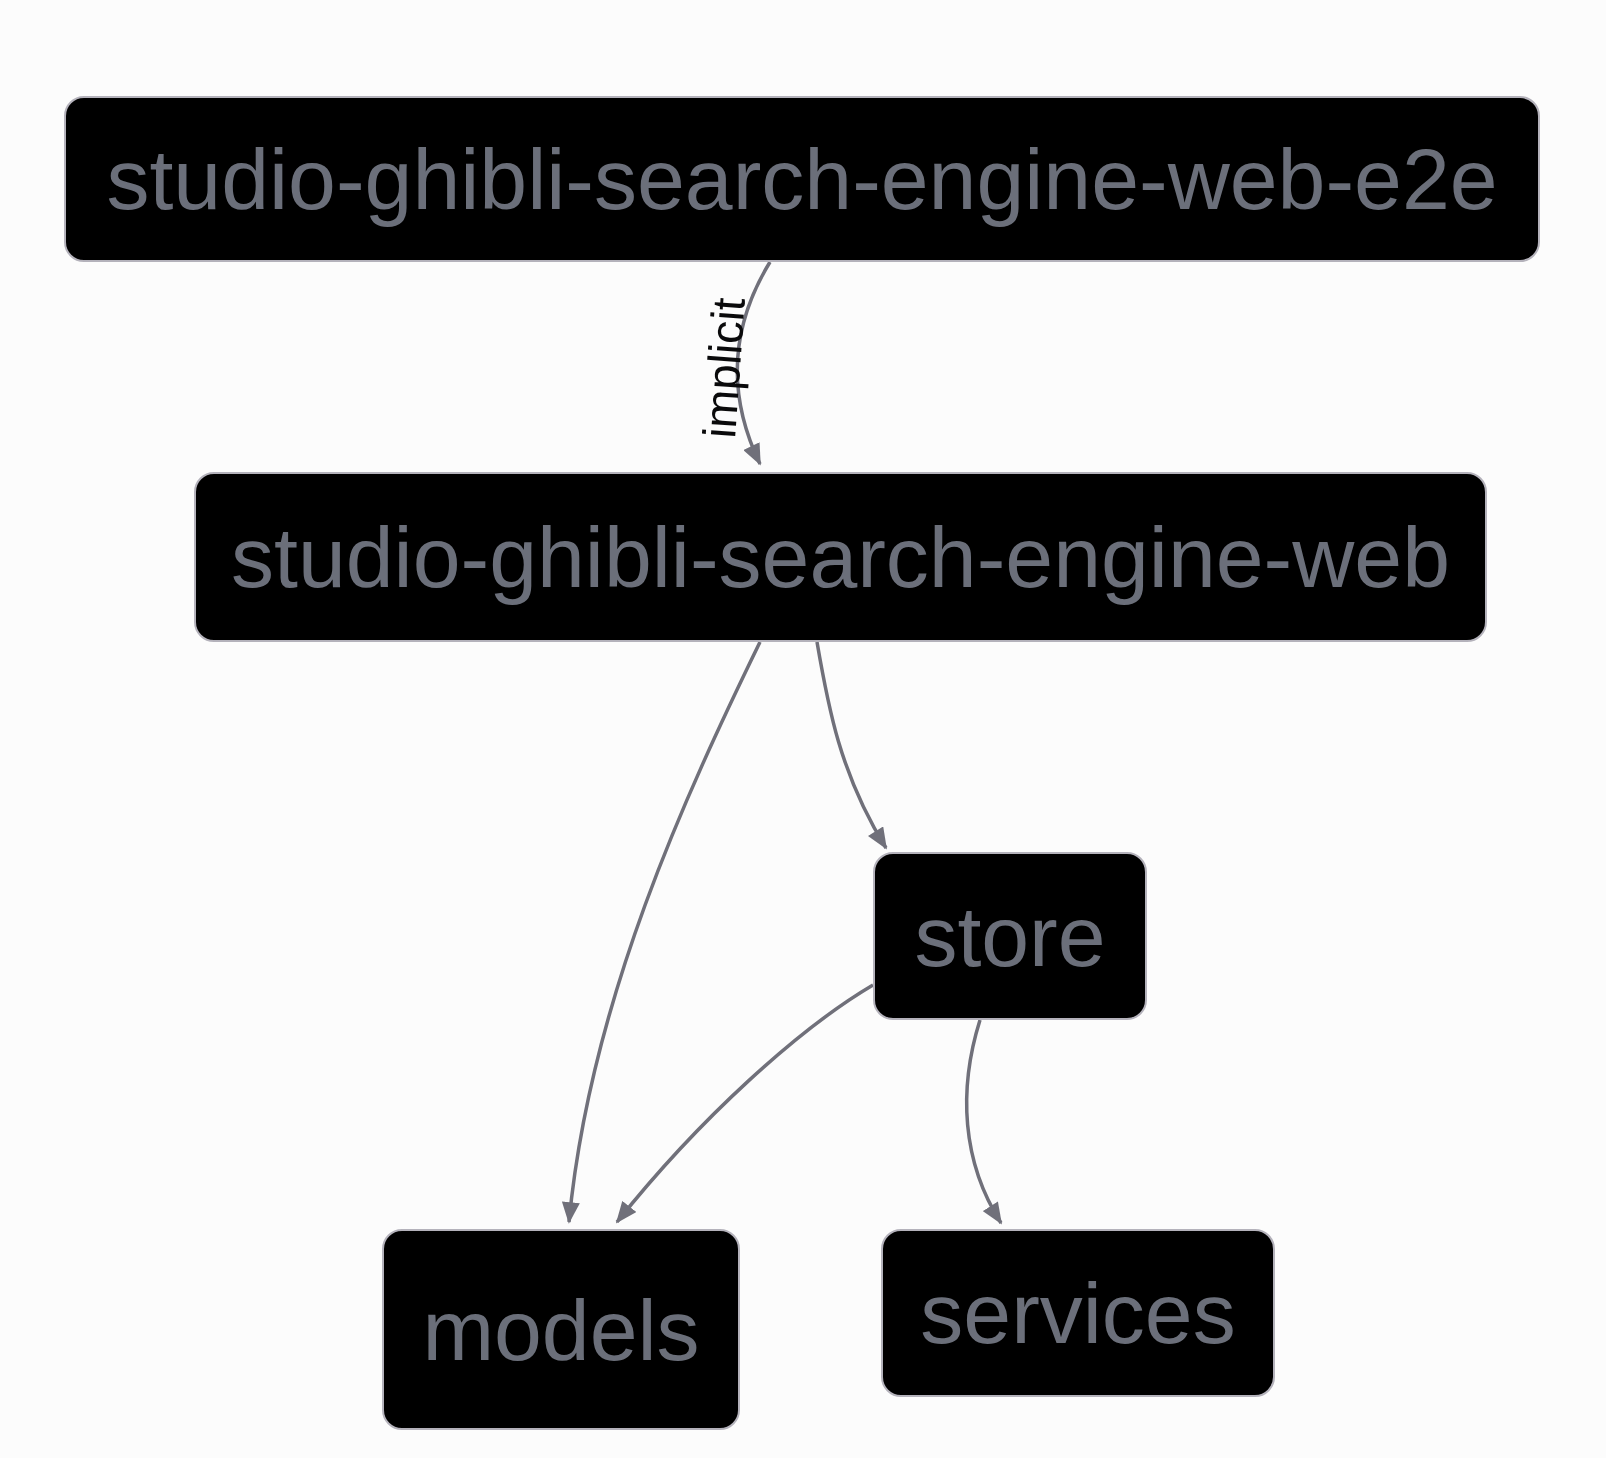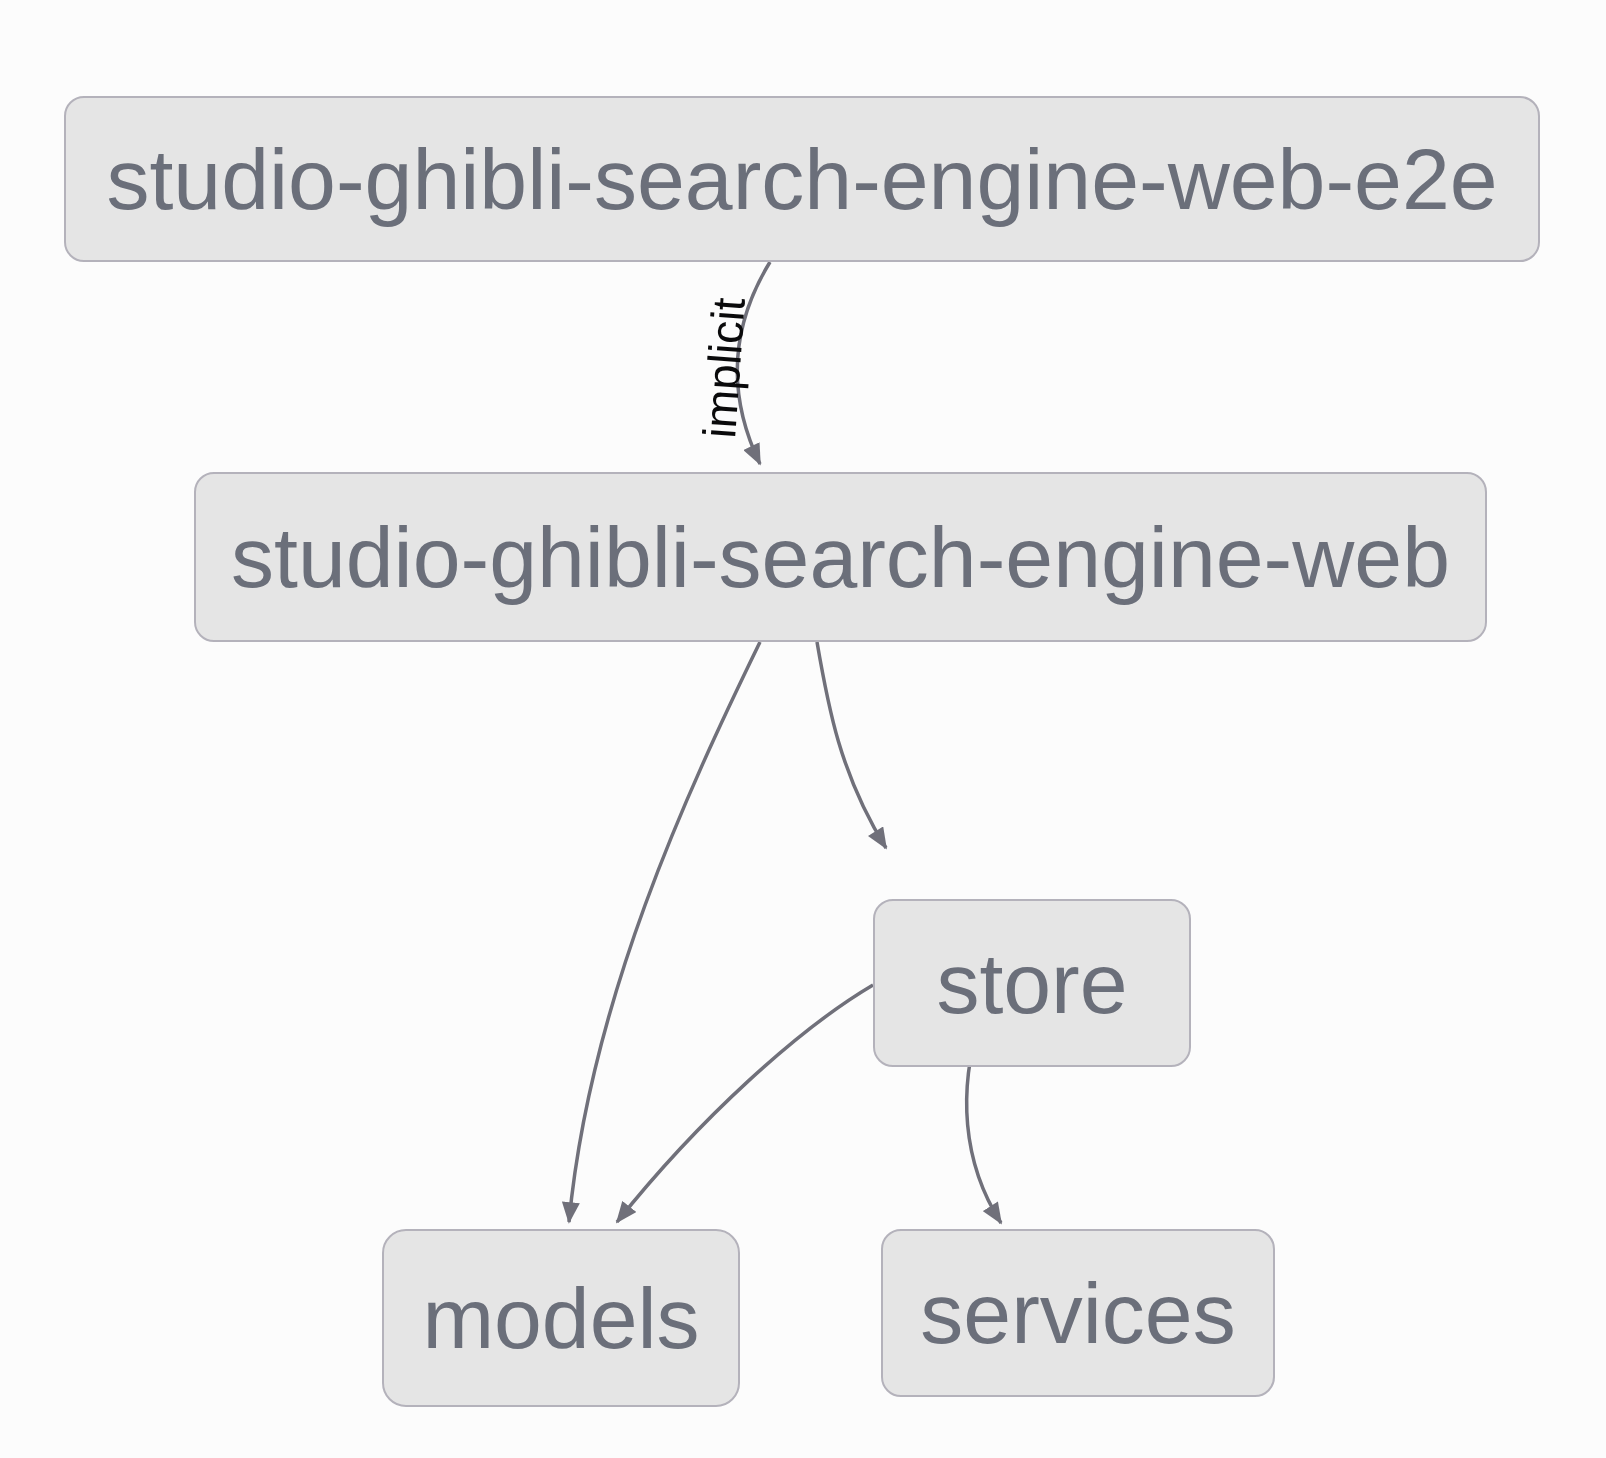--- a/index.html
+++ b/index.html
@@ -28,40 +28,40 @@
 
   .edge-label {
     font-family: "Liberation Sans", "DejaVu Sans", sans-serif;
     font-size: 46px;
     fill: #0a0a0b;
   }
 
   .node {
     position: absolute;
     box-sizing: border-box;
-    background: #e5e5e5;
+    background: #000000;
     border: 2.5px solid #b4b2bb;
     border-radius: 20px;
     display: flex;
     align-items: center;
     justify-content: center;
     cursor: pointer;
   }
 
   .node .node-label {
     font-size: 86px;
     color: #6b6f7a;
     white-space: nowrap;
     line-height: 1;
   }
 
   .node-e2e      { left: 64px;  top: 96px;   width: 1476px; height: 166px; }
   .node-web      { left: 152px; top: 472px;  width: 1293px; height: 170px; margin-left: 42px; }
-  .node-store    { left: 873px; top: 852px;  width: 318px;  height: 168px; margin-top: 47px; }
-  .node-models   { left: 382px; top: 1229px; width: 358px;  height: 178px; border-radius: 24px; }
+  .node-store    { left: 873px; top: 852px;  width: 274px;  height: 168px; }
+  .node-models   { left: 382px; top: 1229px; width: 358px;  height: 201px; }
   .node-services { left: 881px; top: 1229px; width: 394px;  height: 168px; }
 </style>
 </head>
 <body>
 
 <div class="canvas">
 
   <svg class="edge-layer" viewBox="0 0 1606 1458">
     <defs>
       <marker id="arrow" viewBox="0 0 12 10" refX="11" refY="5" markerWidth="22" markerHeight="18" markerUnits="userSpaceOnUse" orient="auto">

